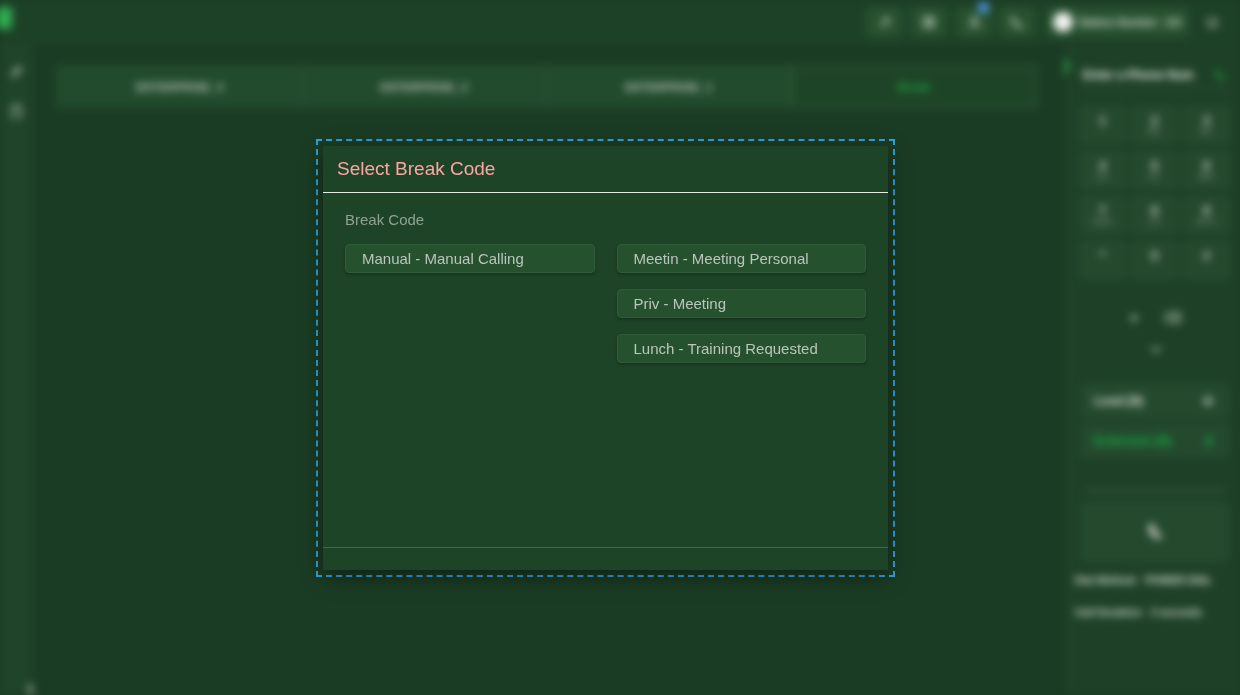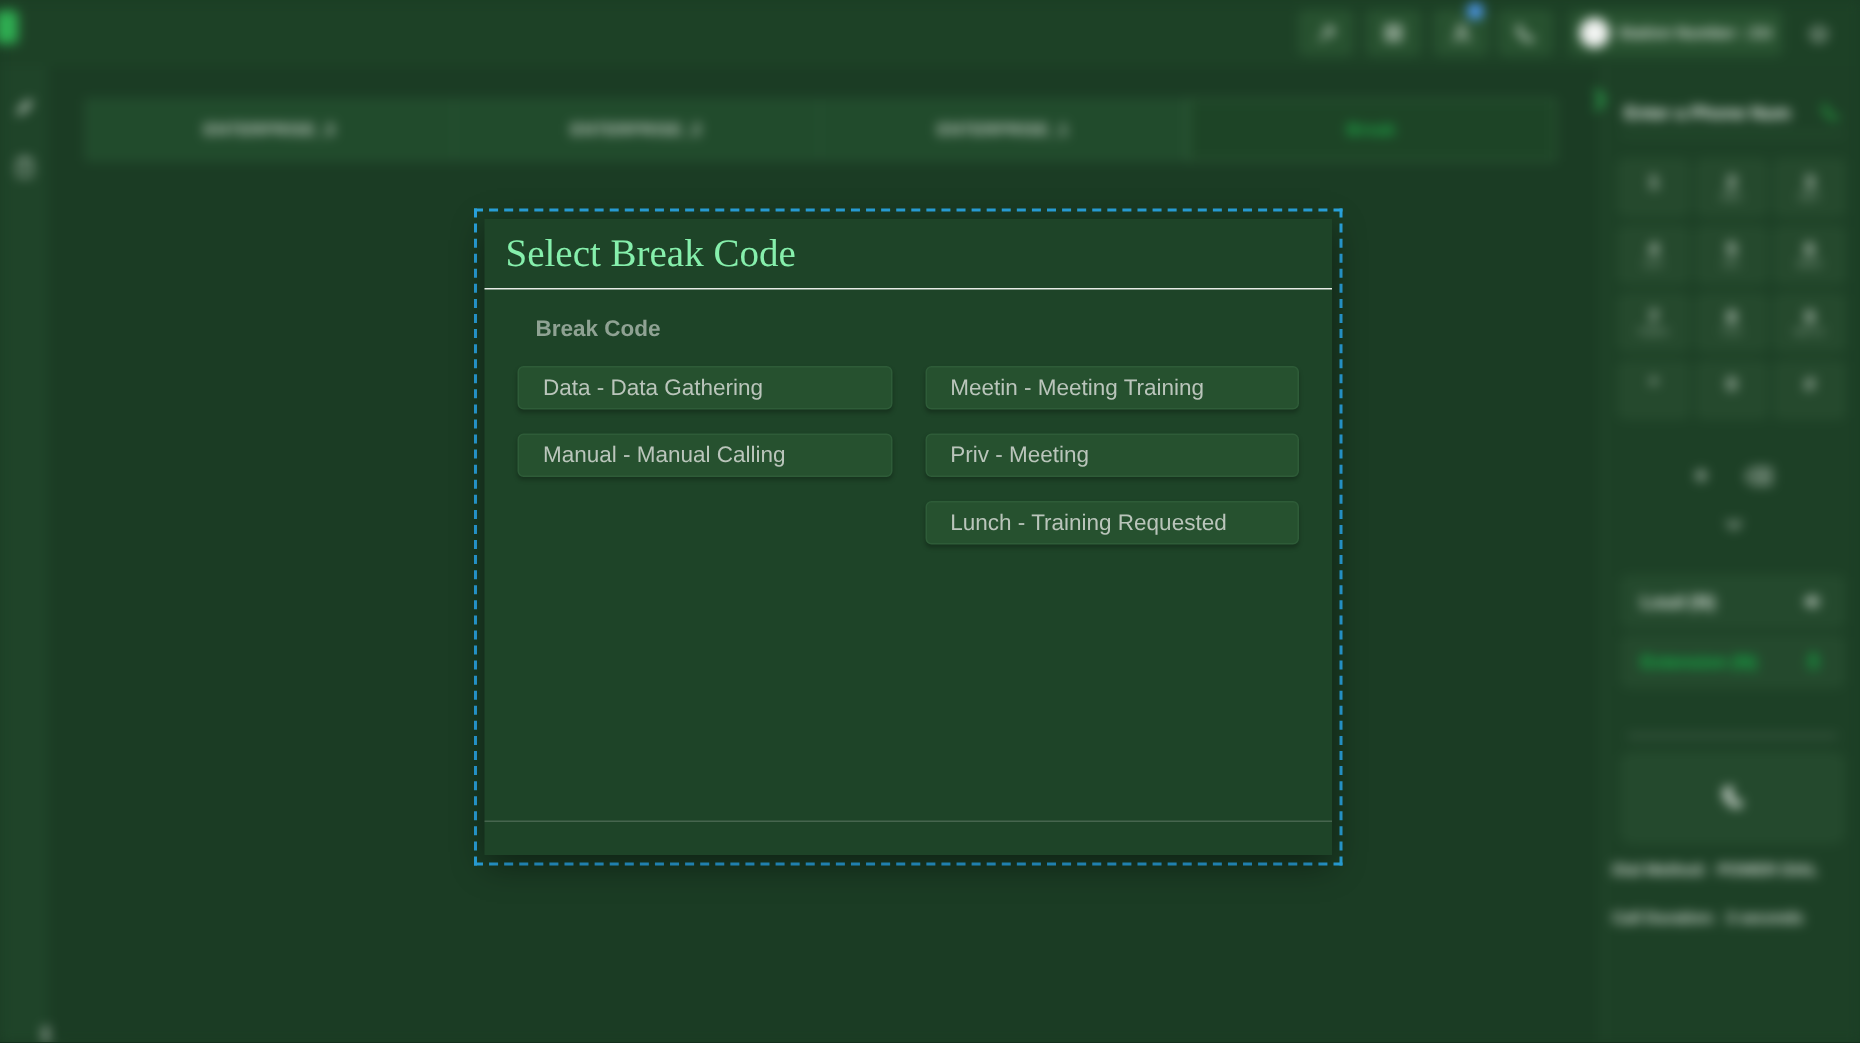--- a/index.html
+++ b/index.html
@@ -77,23 +77,23 @@
   }
   .panel-info { position:absolute; left:6px; width:162px; color:#dbe3db; font-size:10.5px; font-weight:bold; white-space:nowrap; }
 
   
   .modal-frame { position:absolute; left:316px; top:139px; width:579px; height:438px; border:2px dashed #2aa5e0; z-index:10; }
   .modal {
     position:absolute; left:5px; top:5px; right:5px; bottom:5px; background:#1e4428;
     box-shadow:0 6px 22px rgba(0,0,0,.45); display:flex; flex-direction:column;
   }
   .modal-header { height:47px; flex:0 0 auto; display:flex; align-items:center; padding:0 14px; border-bottom:1px solid #e6ebe6; }
-  .modal-title { color:#86efac; font-size:26px;font-family:Liberation Serif, serif; }
+  .modal-title { color:#fca5a5; font-size:19px; }
   .modal-body { flex:1; padding:18px 22px 0 22px; overflow:hidden; }
-  .field-label { color:#8fa293; font-size:15px; font-weight:bold;margin-left:12px; }
+  .field-label { color:#8fa293; font-size:15px; font-weight:normal; }
   .break-cols { display:flex; gap:22px; margin-top:16px; align-items:flex-start; }
   .break-col { flex:1; display:flex; flex-direction:column; gap:16px; }
   .break-btn {
     height:29px; background:#26512f; border:1px solid #2e5c38; border-radius:4px;
     color:#bac5bb; font-size:15px; text-align:left; padding:0 16px; line-height:27px;
     font-family:"Liberation Sans", sans-serif; cursor:pointer;
     box-shadow:0 2px 3px rgba(0,0,0,.25); white-space:nowrap; overflow:hidden;
   }
   .modal-footer { flex:0 0 auto; height:23px; border-top:1px solid rgba(255,255,255,.18); }
 
@@ -316,25 +316,24 @@
 
   <div class="modal-frame">
     <div class="modal">
       <div class="modal-header">
         <div class="modal-title">Select Break Code</div>
       </div>
       <div class="modal-body">
         <div class="field-label">Break Code</div>
         <div class="break-cols">
           <div class="break-col">
-            <button class="break-btn">Data - Data Gathering</button>
             <button class="break-btn">Manual - Manual Calling</button>
           </div>
           <div class="break-col">
-            <button class="break-btn">Meetin - Meeting Training</button>
+            <button class="break-btn">Meetin - Meeting Personal</button>
             <button class="break-btn">Priv - Meeting</button>
             <button class="break-btn">Lunch - Training Requested</button>
           </div>
         </div>
       </div>
       <div class="modal-footer"></div>
     </div>
   </div>
 
 </div>

